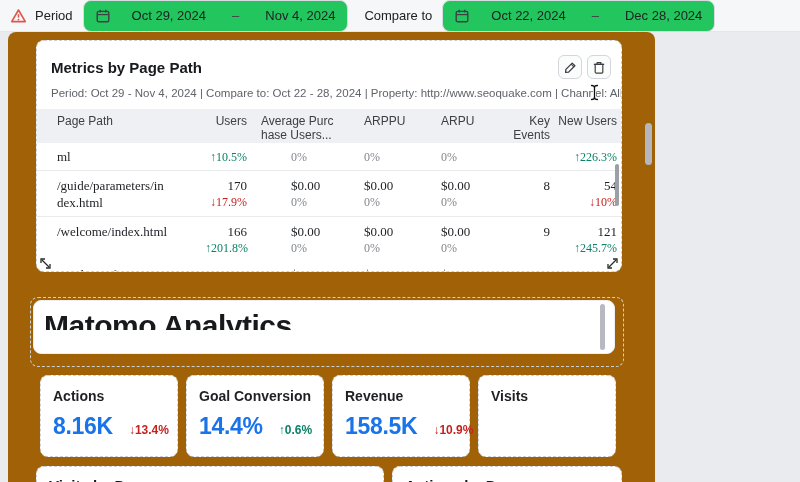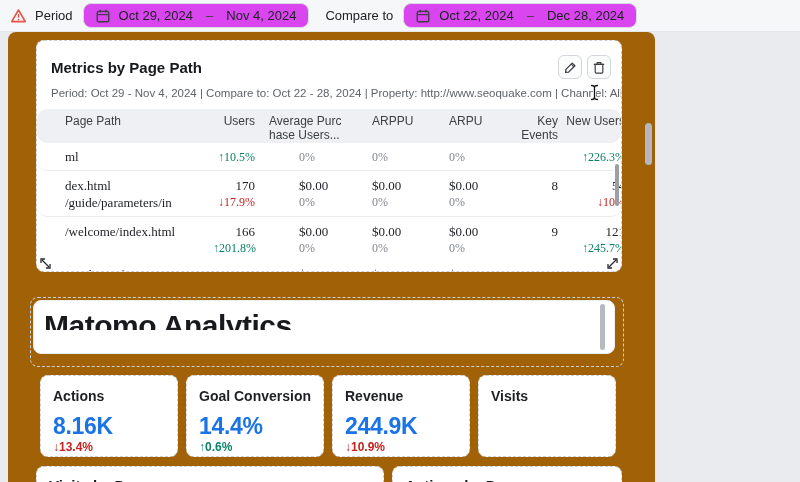--- a/index.html
+++ b/index.html
@@ -12,23 +12,23 @@
   }
   
   .topbar {
     position:absolute; left:0; top:0; width:800px; height:32px;
     background:#f6f7f8; border-bottom:1px solid #e4e6e9;
     display:flex; align-items:center; padding-left:10px; gap:8px;
     font-size:13px; z-index:5;
   }
   .topbar .lbl { color:#202124; margin-right:2px; }
   .datebtn {
-    display:flex; align-items:center; gap:9px;
-    background:#d946ef; border:1px solid #d8dbdf; border-radius:8px;
-    height:25px; padding:0 12px; font-size:13px; cursor:pointer;
+    display:flex; align-items:center; gap:22px;
+    background:#22c55e; border:1px solid #d8dbdf; border-radius:8px;
+    height:32px; padding:0 12px; font-size:13px; cursor:pointer;
   }
   .datebtn .sep { color:#3c4043; margin:0 4px; }
   .icon-16 { width:14px; height:14px; display:block; }
   
   .panel {
     position:absolute; left:8px; top:32px; width:647px; height:450px;
     background:#a16207; border-radius:8px 8px 0 0; overflow:hidden;
   }
   .widget {
     position:absolute; background:#fff;
@@ -44,22 +44,21 @@
     margin-left:5px; cursor:pointer;
   }
   .w-sub {
     padding:8px 0 0 14px; font-size:11.5px; color:#5f6368;
     white-space:nowrap; overflow:hidden; width:100%;
   }
   
   .tgrid {
     display:grid;
     grid-template-columns:154px 48px 96px 76px 74px 56px 62px;
-    padding-left:22px;
-    border-radius:10px;
+    padding-left:14px;
   }
   .thead {
     margin-top:10px; background:#eef0f3; height:34px;
     font-size:12px; color:#3c4043; align-items:start; padding-top:5px;
     line-height:14px;
   }
   .c-path { text-align:left; padding-left:6px; }
   .c-users { text-align:right; padding-right:6px; }
   .c-avg-h { text-align:left; padding-left:8px; }
   .c-avg { text-align:left; padding-left:38px; }
@@ -98,21 +97,21 @@
   
   .card {
     position:absolute; top:343px; width:138px; height:82px;
     background:#fff; border:1px dashed #cbd0d6; border-radius:8px;
     padding:12px 12px 0 12px; cursor:pointer;
   }
   .card-title {
     font-size:14px; font-weight:bold; color:#1f2023;
     white-space:nowrap; overflow:hidden;
   }
-  .card-valrow { display:flex; align-items:baseline; gap:0; margin-top:9px;flex-direction:column; }
+  .card-valrow { display:flex; align-items:baseline; gap:16px; margin-top:9px; }
   .card-val { font-size:23px; font-weight:bold; letter-spacing:-0.3px; }
   .card-delta { font-size:12px; font-weight:bold; }
   
   .bcard {
     position:absolute; top:434px; height:60px;
     background:#fff; border:1px dashed #cbd0d6; border-radius:8px;
     padding:10px 12px; cursor:pointer;
   }
   .bcard-title { font-size:15px; font-weight:bold; color:#17191c; }
   
@@ -198,22 +197,22 @@
       <div class="c-users d up">↑10.5%</div>
       <div class="c-avg d flat">0%</div>
       <div class="c-arppu d flat">0%</div>
       <div class="c-arpu d flat">0%</div>
       <div class="c-key"></div>
       <div class="c-new d up">↑226.3%</div>
     </div>
 
     <div class="tgrid trow r2">
       <div class="c-path pathtxt">
+          <div>/guide/parameters/in</div>
           <div>dex.html</div>
-          <div>/guide/parameters/in</div>
         </div>
       <div class="c-users">
           <div class="v">170</div>
           <div class="d down">↓17.9%</div>
         </div>
       <div class="c-avg">
           <div class="v">$0.00</div>
           <div class="d flat">0%</div>
         </div>
       <div class="c-arppu">
@@ -323,21 +322,21 @@
   <div class="card" style="left:178px;">
     <div class="card-title">Goal Conversion R...</div>
     <div class="card-valrow">
       <span class="card-val" style="color:#1a73e8;">14.4%</span>
       <span class="card-delta up">↑0.6%</span>
     </div>
   </div>
   <div class="card" style="left:324px;">
     <div class="card-title">Revenue</div>
     <div class="card-valrow">
-      <span class="card-val" style="color:#1a73e8;">244.9K</span>
+      <span class="card-val" style="color:#1a73e8;">158.5K</span>
       <span class="card-delta down">↓10.9%</span>
     </div>
   </div>
   <div class="card" style="left:470px;">
     <div class="card-title">Visits</div>
   </div>
 
   <div class="bcard" style="left:28px; width:348px;">
     <div class="bcard-title">Visits by Day</div>
   </div>

